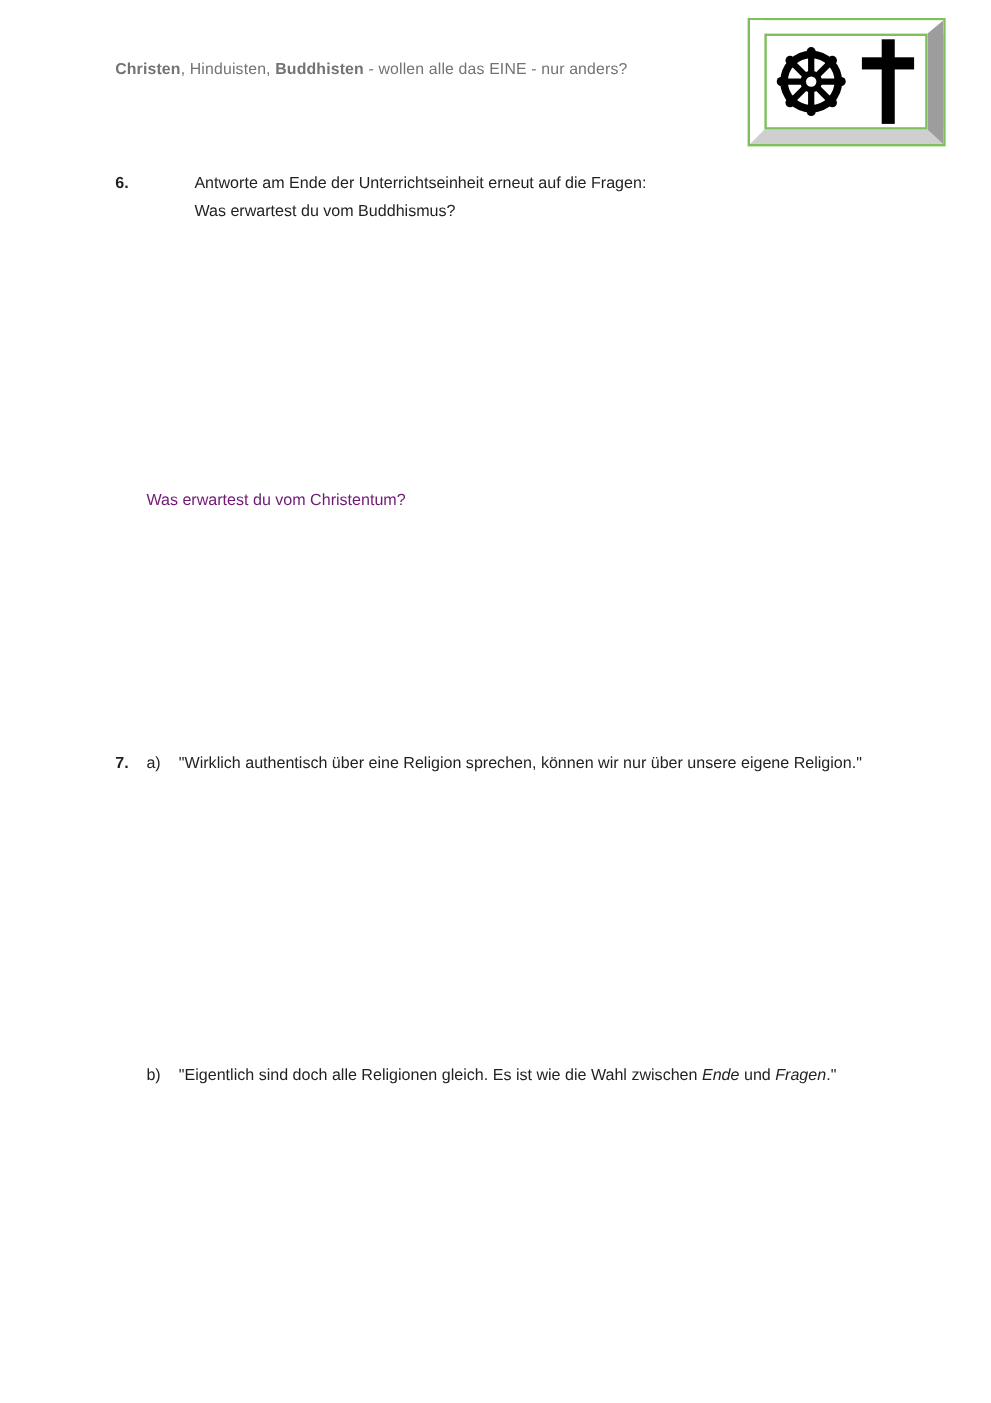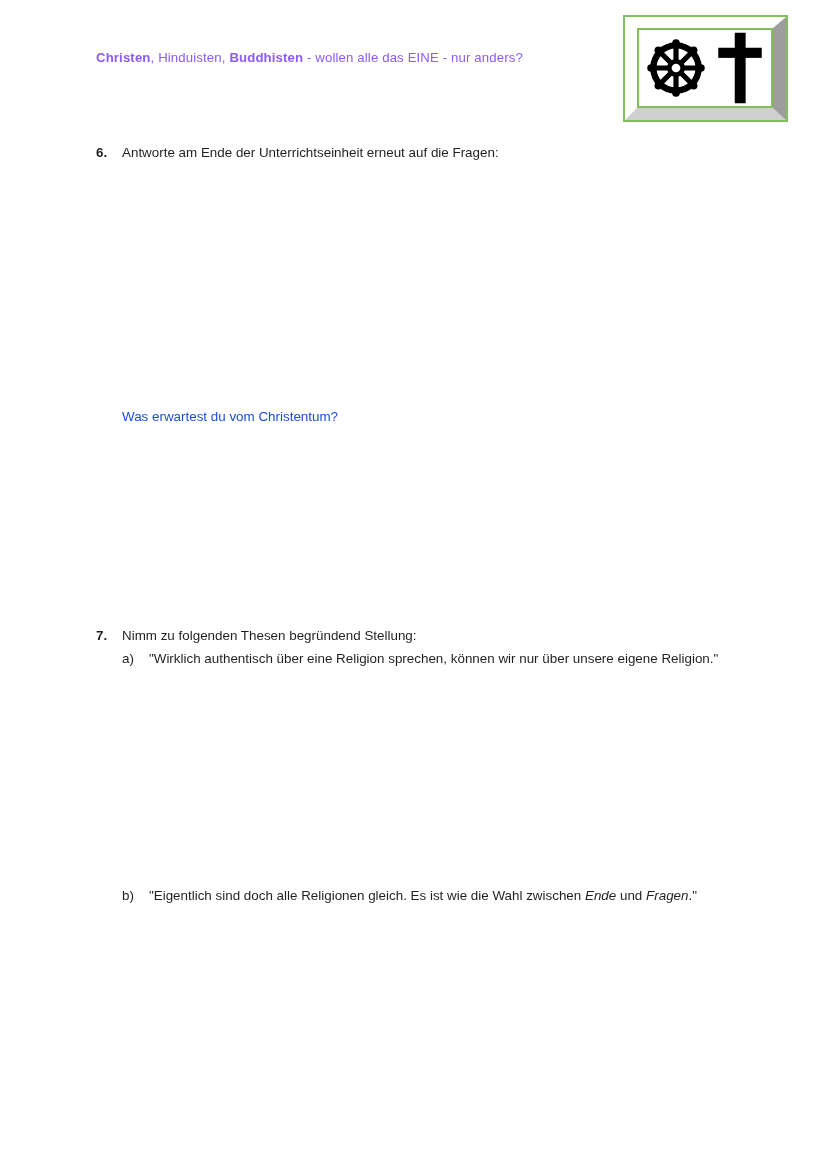--- a/index.html
+++ b/index.html
@@ -23,21 +23,21 @@
 
   
   .header-line {
     position: absolute;
     left: 96px;
     top: 48px;
     width: 500px;
     font-size: 13.2px;
     line-height: 19px;
     letter-spacing: 0.01em;
-    color: #8b5cf6;
+    color: #737373;
     white-space: nowrap;
   }
   .header-line .b { font-weight: bold; }
 
   
   .emblem {
     position: absolute;
     left: 623px;
     top: 15px;
     width: 165px;
@@ -87,21 +87,21 @@
     line-height: 22.5px;
     font-weight: bold;
     color: #231f20;
   }
   .q-body {
     flex: 1 1 auto;
     font-size: 13.4px;
     line-height: 22.5px;
     color: #231f20;
   }
-  .q-body .line { white-space: normal; }
+  .q-body .line { white-space: normal; margin-left: 40px; }
 
   .sub-row {
     display: flex;
     align-items: flex-start;
   }
   .sub-marker {
     flex: 0 0 27px;
     font-size: 13.4px;
     line-height: 22.5px;
     color: #231f20;
@@ -113,21 +113,21 @@
     color: #231f20;
   }
   .it { font-style: italic; }
 
   
   .indent-line {
     position: absolute;
     left: 122px;
     font-size: 13.4px;
     line-height: 22.5px;
-    color: #1d4ed8;
+    color: #701a75;
     white-space: nowrap;
   }
 
   
   .answer-space {
     position: absolute;
     left: 122px;
     width: 600px;
     background: transparent;
   }
@@ -185,35 +185,35 @@
       </span>
 
     </div>
   </div>
 
   <div class="q" style="top:142px;">
     <div class="q-row">
       <div class="q-marker">6.</div>
       <div class="q-body">
         <div class="line">Antworte am Ende der Unterrichtseinheit erneut auf die Fragen:</div>
+        <div class="line">Was erwartest du vom Buddhismus?</div>
       </div>
     </div>
   </div>
 
   <div class="answer-space" style="top:190px;height:215px;"></div>
 
   <div class="indent-line" style="top:406px;">Was erwartest du vom Christentum?</div>
 
   <div class="answer-space" style="top:440px;height:180px;"></div>
 
   <div class="q" style="top:625px;">
     <div class="q-row">
       <div class="q-marker">7.</div>
       <div class="q-body">
-        <div class="line">Nimm zu folgenden Thesen begründend Stellung:</div>
 
         <div class="sub-row">
           <div class="sub-marker">a)</div>
           <div class="sub-body"><span>"Wirklich authentisch über eine Religion sprechen, können wir nur über unsere eigene Religion."</span></div>
         </div>
       </div>
     </div>
   </div>
 
   <div class="answer-space" style="top:700px;height:180px;"></div>

